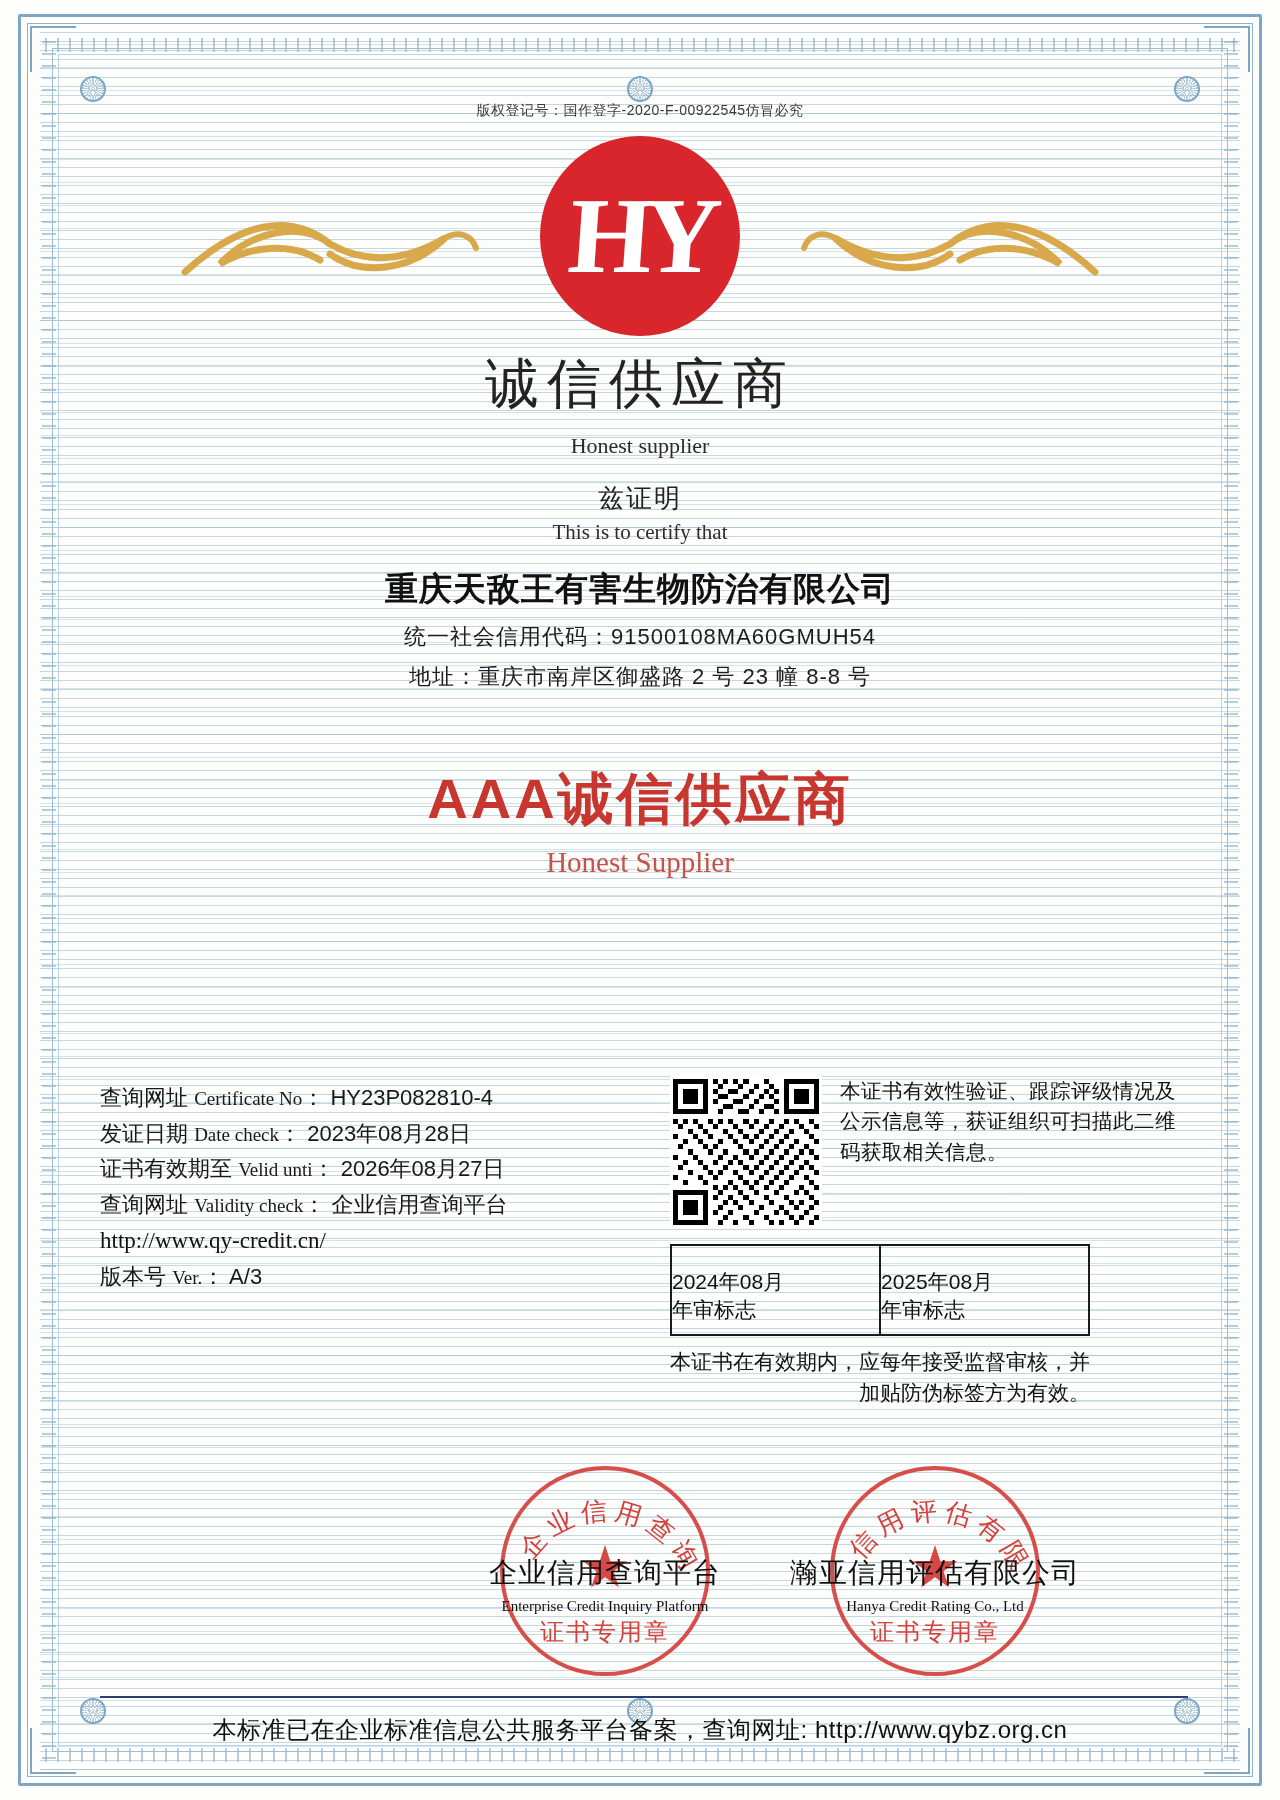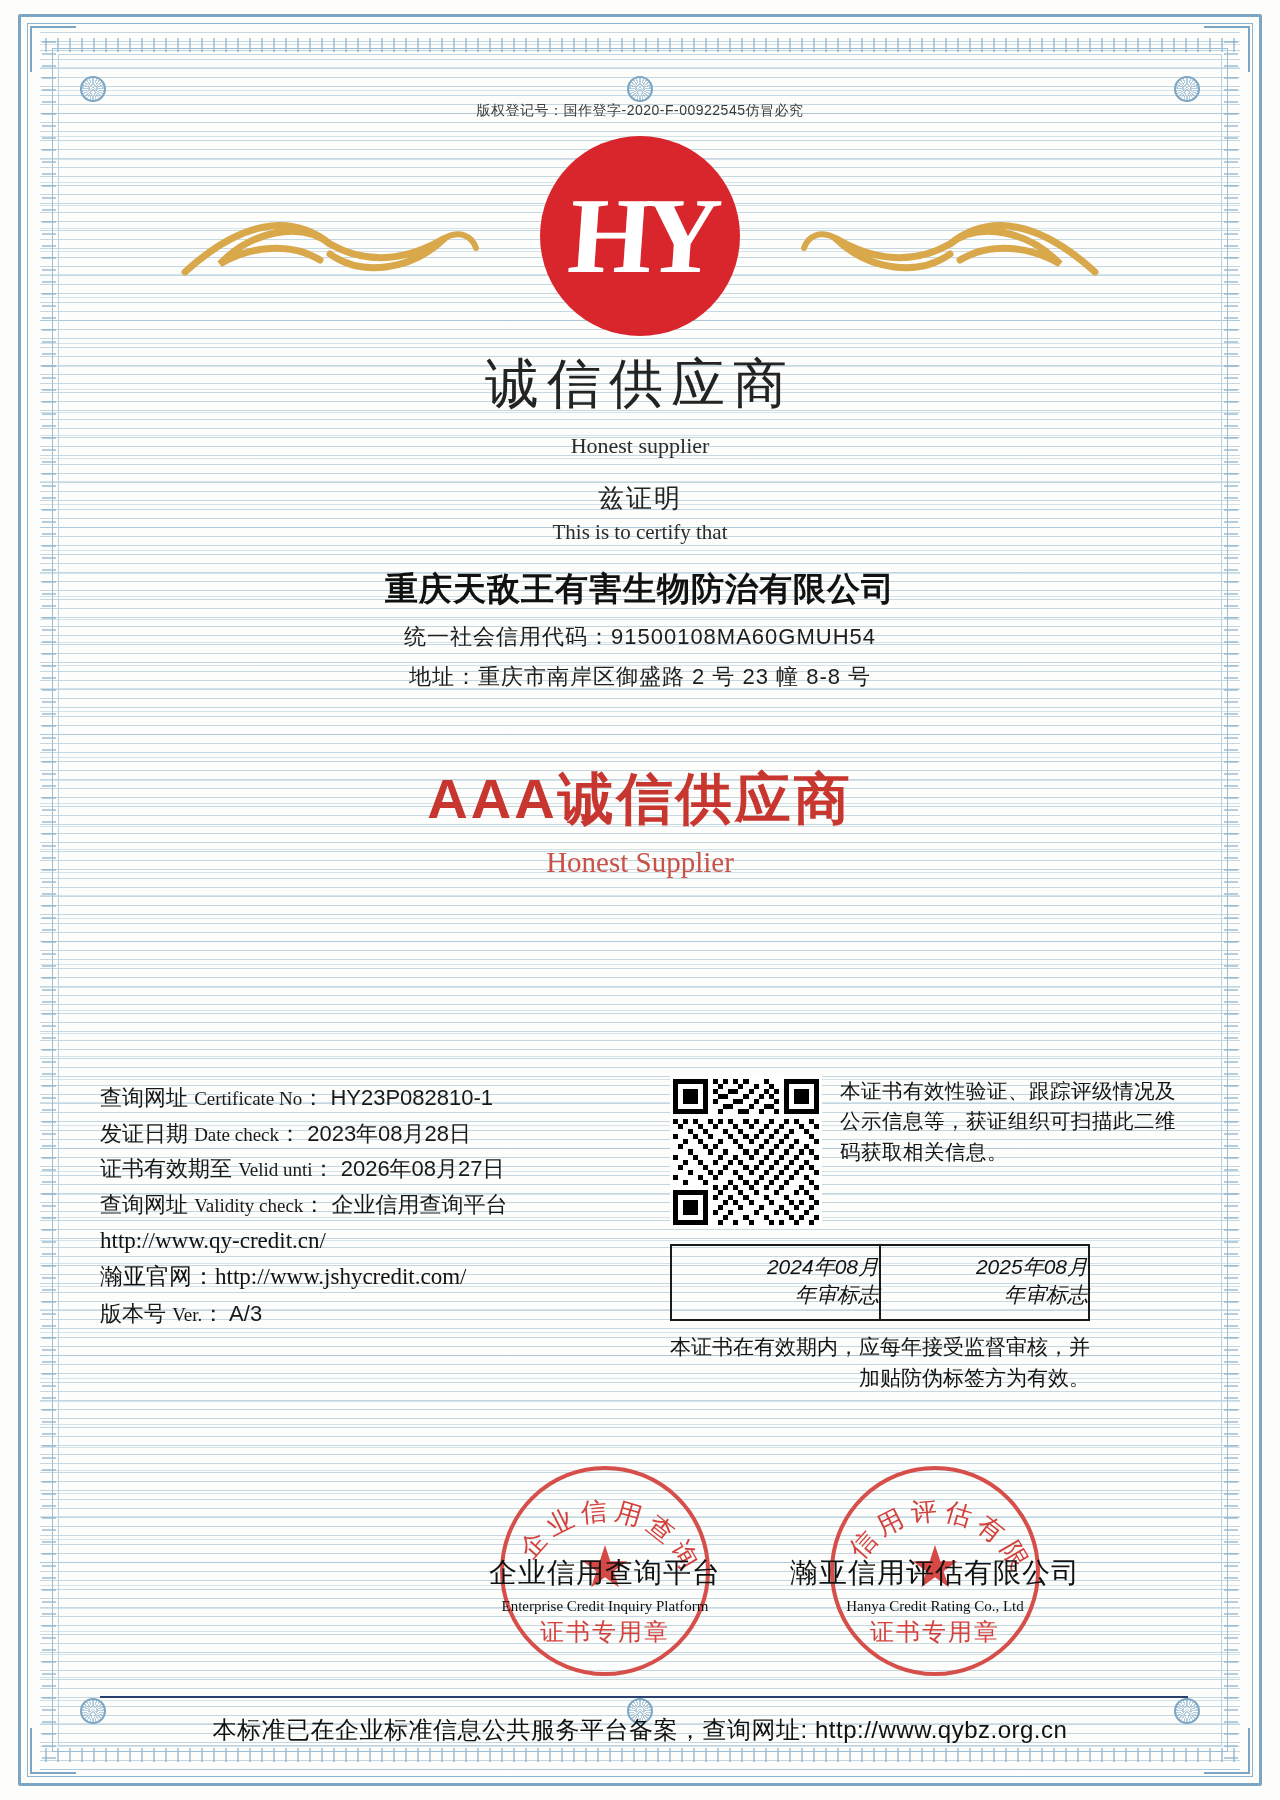--- a/index.html
+++ b/index.html
@@ -262,26 +262,25 @@
   }
   .stamp-boxes {
     display: flex;
     gap: 0;
     margin-top: 16px;
     width: 420px;
   }
   .stamp-box {
     flex: 1;
     border: 2px solid #1b1b1b;
-    text-align: right;
-    padding: 7px 0 9px;
+    text-align: left;
+    padding: 22px 0 9px;
     font-size: 21px;
     line-height: 1.35;
     color: #111;
-    font-style: italic;
   }
   .stamp-box + .stamp-box { border-left: none; }
   .annual-note {
     margin-top: 10px;
     width: 420px;
     font-size: 21px;
     line-height: 1.5;
     color: #141414;
     text-align: right;
   }
@@ -422,39 +421,38 @@
 
     <div class="award-cn">AAA诚信供应商</div>
     <div class="award-en">Honest Supplier</div>
 
     <div class="lower">
 
       <div class="lower-left">
         <div class="info-row">
           <span class="lbl-cn">查询网址</span>
           <span class="lbl-en">Certificate No</span><span>：</span>
-          <span class="val">HY23P082810-1</span>
+          <span class="val">HY23P082810-4</span>
         </div>
         <div class="info-row">
           <span class="lbl-cn">发证日期</span>
           <span class="lbl-en">Date check</span><span>：</span>
           <span class="val">2023年08月28日</span>
         </div>
         <div class="info-row">
           <span class="lbl-cn">证书有效期至</span>
           <span class="lbl-en">Velid unti</span><span>：</span>
           <span class="val">2026年08月27日</span>
         </div>
         <div class="info-row">
           <span class="lbl-cn">查询网址</span>
           <span class="lbl-en">Validity check</span><span>：</span>
           <span class="val">企业信用查询平台</span>
         </div>
         <div class="url-row">http://www.qy-credit.cn/</div>
-        <div class="url-row">瀚亚官网：http://www.jshycredit.com/</div>
         <div class="info-row">
           <span class="lbl-cn">版本号</span>
           <span class="lbl-en">Ver.</span><span>：</span>
           <span class="val">A/3</span>
         </div>
       </div>
 
       <div class="lower-right">
         <div class="qr-block">
           <svg class="qr" viewBox="0 0 29 29" shape-rendering="crispEdges">

